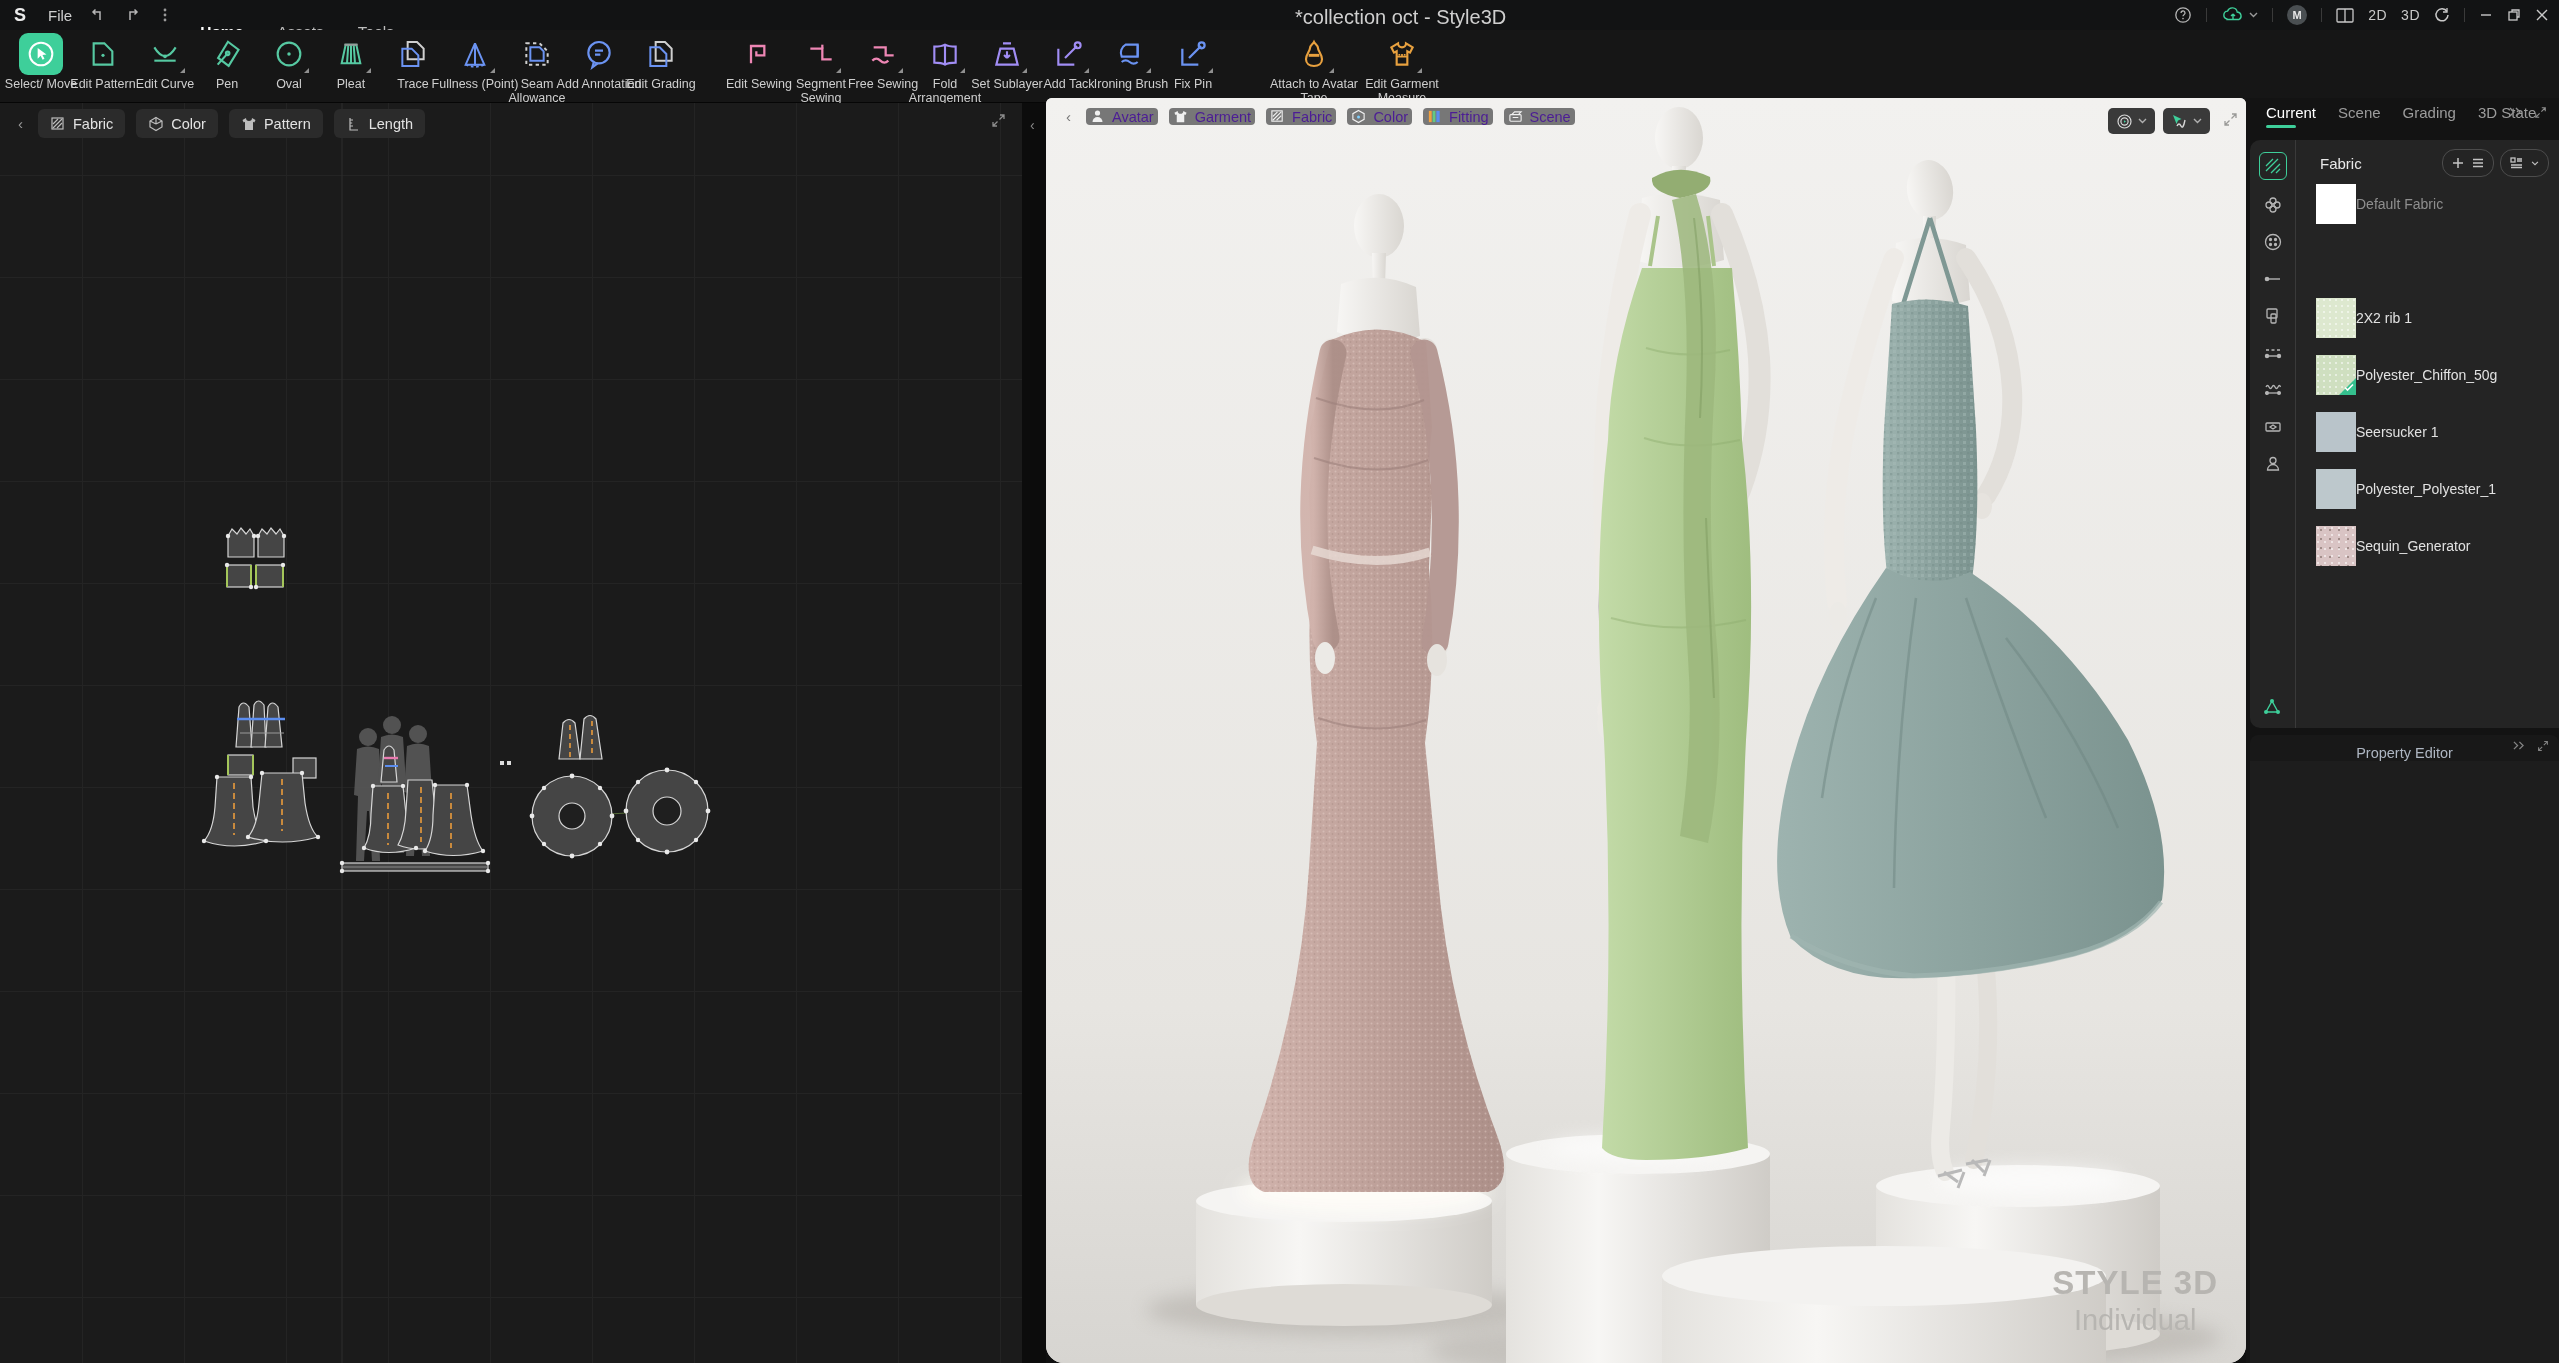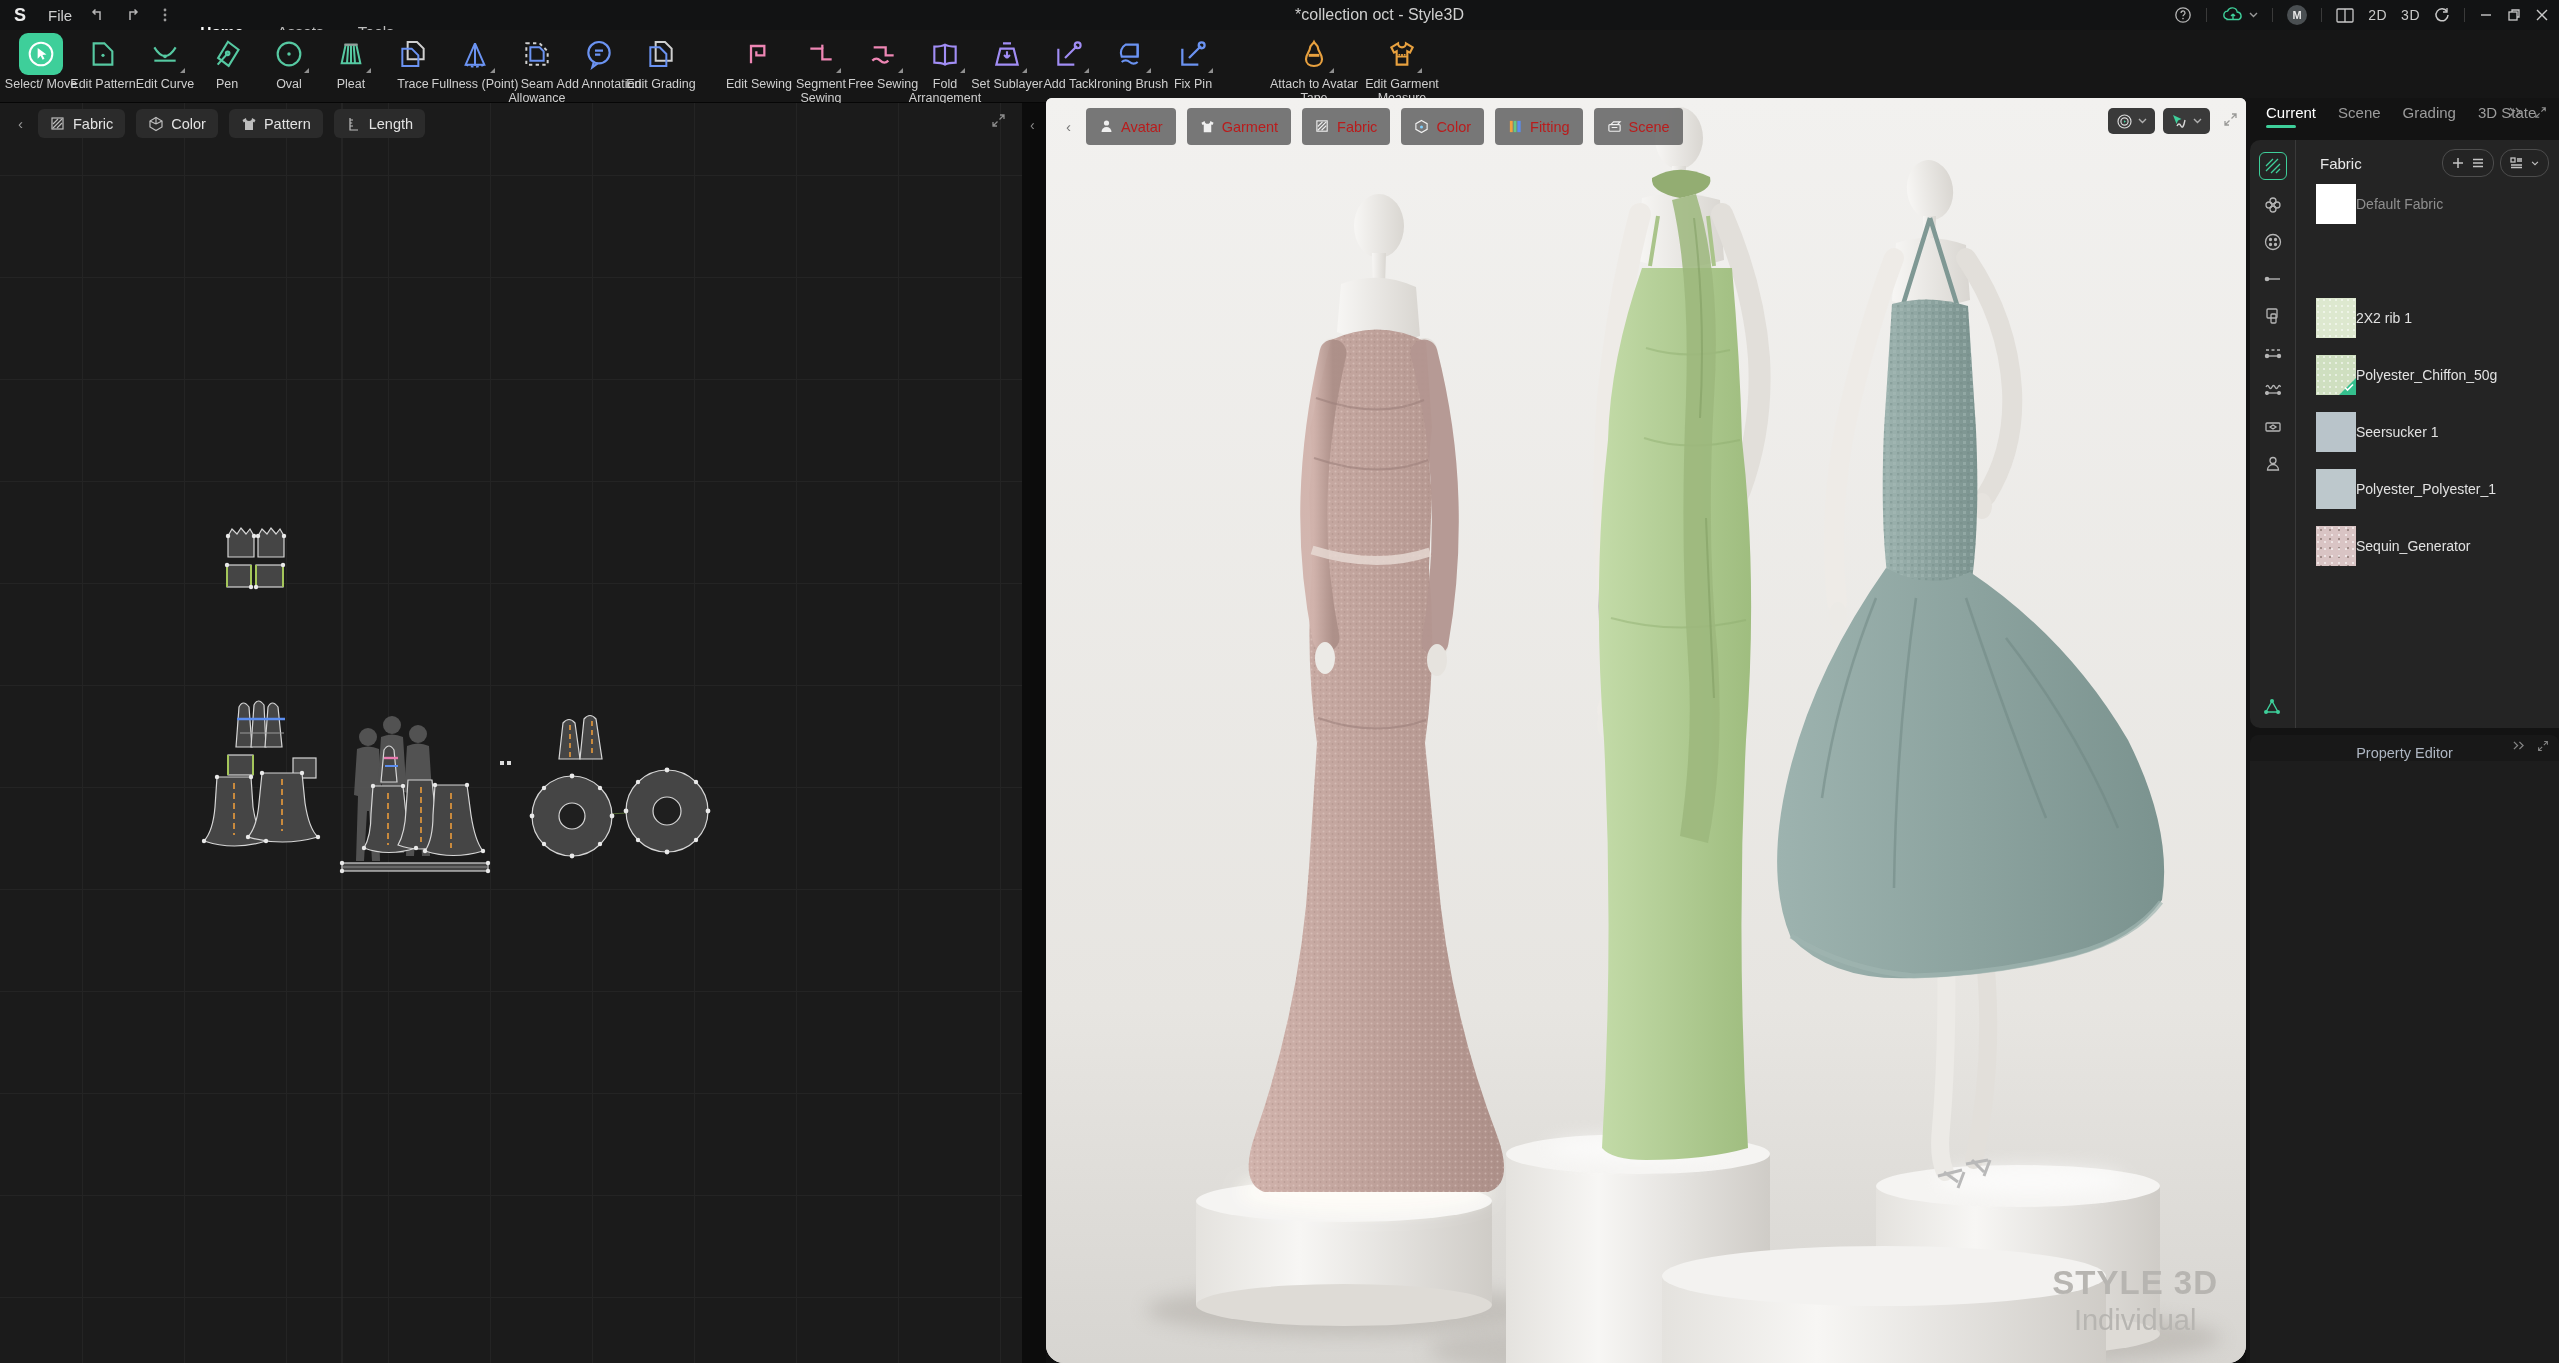--- a/index.html
+++ b/index.html
@@ -6,21 +6,21 @@
     font-family:"Liberation Sans",sans-serif;-webkit-font-smoothing:antialiased;color:#d6d6d6;}
   
   #titlebar{position:absolute;left:0;top:0;width:2559px;height:30px;background:#121314;display:flex;align-items:center;}
   #titlebar .logo{margin-left:14px;font-weight:800;font-size:18px;color:#ececec;}
   .tb-item{font-size:15px;color:#cfcfcf;margin-left:22px;}
   .tb-ic{margin-left:18px;color:#b5b5b5;display:flex;align-items:center;}
   .menu{display:flex;margin-left:26px;gap:30px;margin-top:34px;}
   .menu .mi{font-size:15.5px;color:#bdbdbd;position:relative;padding:4px 2px;cursor:default;}
   .menu .mi.active{color:#ffffff;font-weight:700;}
   .menu .mi.active::after{content:"";position:absolute;left:50%;transform:translateX(-50%);bottom:-2px;width:34px;height:3px;border-radius:2px;background:#3ecf9a;}
-  #title-center{position:absolute;left:1295px;top:6px;font-size:16px;color:#cfcfcf;}
+  #title-center{position:absolute;left:1295px;top:6px;font-size:20px;color:#cfcfcf;}
   #tb-right{position:absolute;right:10px;top:0;height:30px;display:flex;align-items:center;gap:14px;}
   .vdiv{width:1px;height:14px;background:#3a3a3a;}
   .avatarM{width:20px;height:20px;border-radius:50%;background:#4a4f52;color:#e8e8e8;font-size:11px;font-weight:700;display:flex;align-items:center;justify-content:center;}
   .dim2d{font-size:14px;color:#c9c9c9;letter-spacing:.5px;}
   
   #toolbar{position:absolute;left:0;top:30px;width:2559px;height:73px;background:#161616;border-bottom:1px solid #060606;display:flex;align-items:flex-start;padding-left:10px;box-sizing:border-box;}
   .titem{width:62px;display:flex;flex-direction:column;align-items:center;padding-top:3px;position:relative;flex:none;cursor:default;}
   .titem.wide{width:88px;}
   .ticon{width:44px;height:42px;border-radius:9px;display:flex;align-items:center;justify-content:center;position:relative;}
   .ticon.plate{background:#2fc793;}
@@ -36,21 +36,21 @@
   .chev{color:#9a9a9a;font-size:15px;padding:0 4px;}
   .ptab{height:29px;display:flex;align-items:center;gap:7px;background:rgba(44,44,44,.92);border-radius:6px;padding:0 12px;font-size:14.5px;color:#e2e2e2;}
   .expand-ic{color:#8d8d8d;}
   #panel2d .expand-ic{position:absolute;right:16px;top:10px;}
   
   #vdivider{position:absolute;left:1022px;top:103px;width:24px;height:1260px;background:#0c0c0c;}
   #vdivider .chev{position:absolute;left:4px;top:14px;color:#8a8a8a;font-size:14px;}
   
   #viewport{position:absolute;left:1046px;top:98px;width:1200px;height:1265px;border-radius:6px 6px 18px 18px;overflow:hidden;background:#e9e7e4;}
   #viewport .tabrow{left:16px;top:10px;}
-  .vtab{height:37px;display:flex;align-items:center;gap:7px;background:rgba(98,98,98,.85);border-radius:4px;padding:0 13px;font-size:14.5px;color:#b91c1c;}
+  .vtab{height:17px;display:flex;align-items:center;gap:7px;background:rgba(98,98,98,.85);border-radius:4px;padding:0 4px;font-size:14.5px;color:#4c1d95;}
   #vp-right{position:absolute;right:36px;top:10px;display:flex;gap:8px;align-items:center;}
   .vbtn{height:26px;display:flex;align-items:center;gap:5px;background:rgba(42,42,42,.92);border-radius:5px;padding:0 8px;color:#d8d8d8;}
   #vp-expand{position:absolute;right:8px;top:14px;color:#9a9a98;}
   #watermark{position:absolute;right:28px;bottom:26px;text-align:center;color:#b7b5b1;}
   #wm1{font-size:33px;font-weight:600;letter-spacing:1px;}
   #wm2{font-size:29px;margin-top:2px;}
   
   #rpanel{position:absolute;left:2246px;top:98px;width:313px;height:1265px;background:#131313;}
   #rtabs{position:absolute;left:20px;top:6px;display:flex;gap:22px;align-items:center;}
   .rtab{font-size:15px;color:#9c9c9c;position:relative;padding-bottom:7px;}

